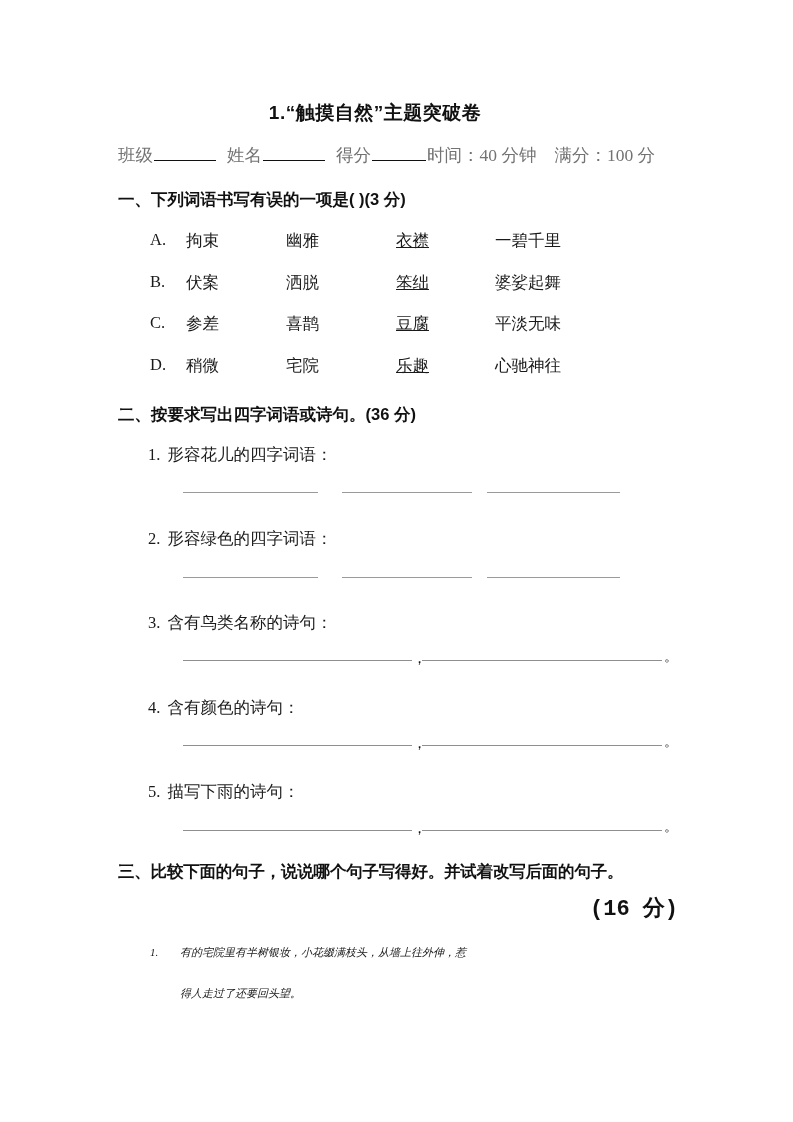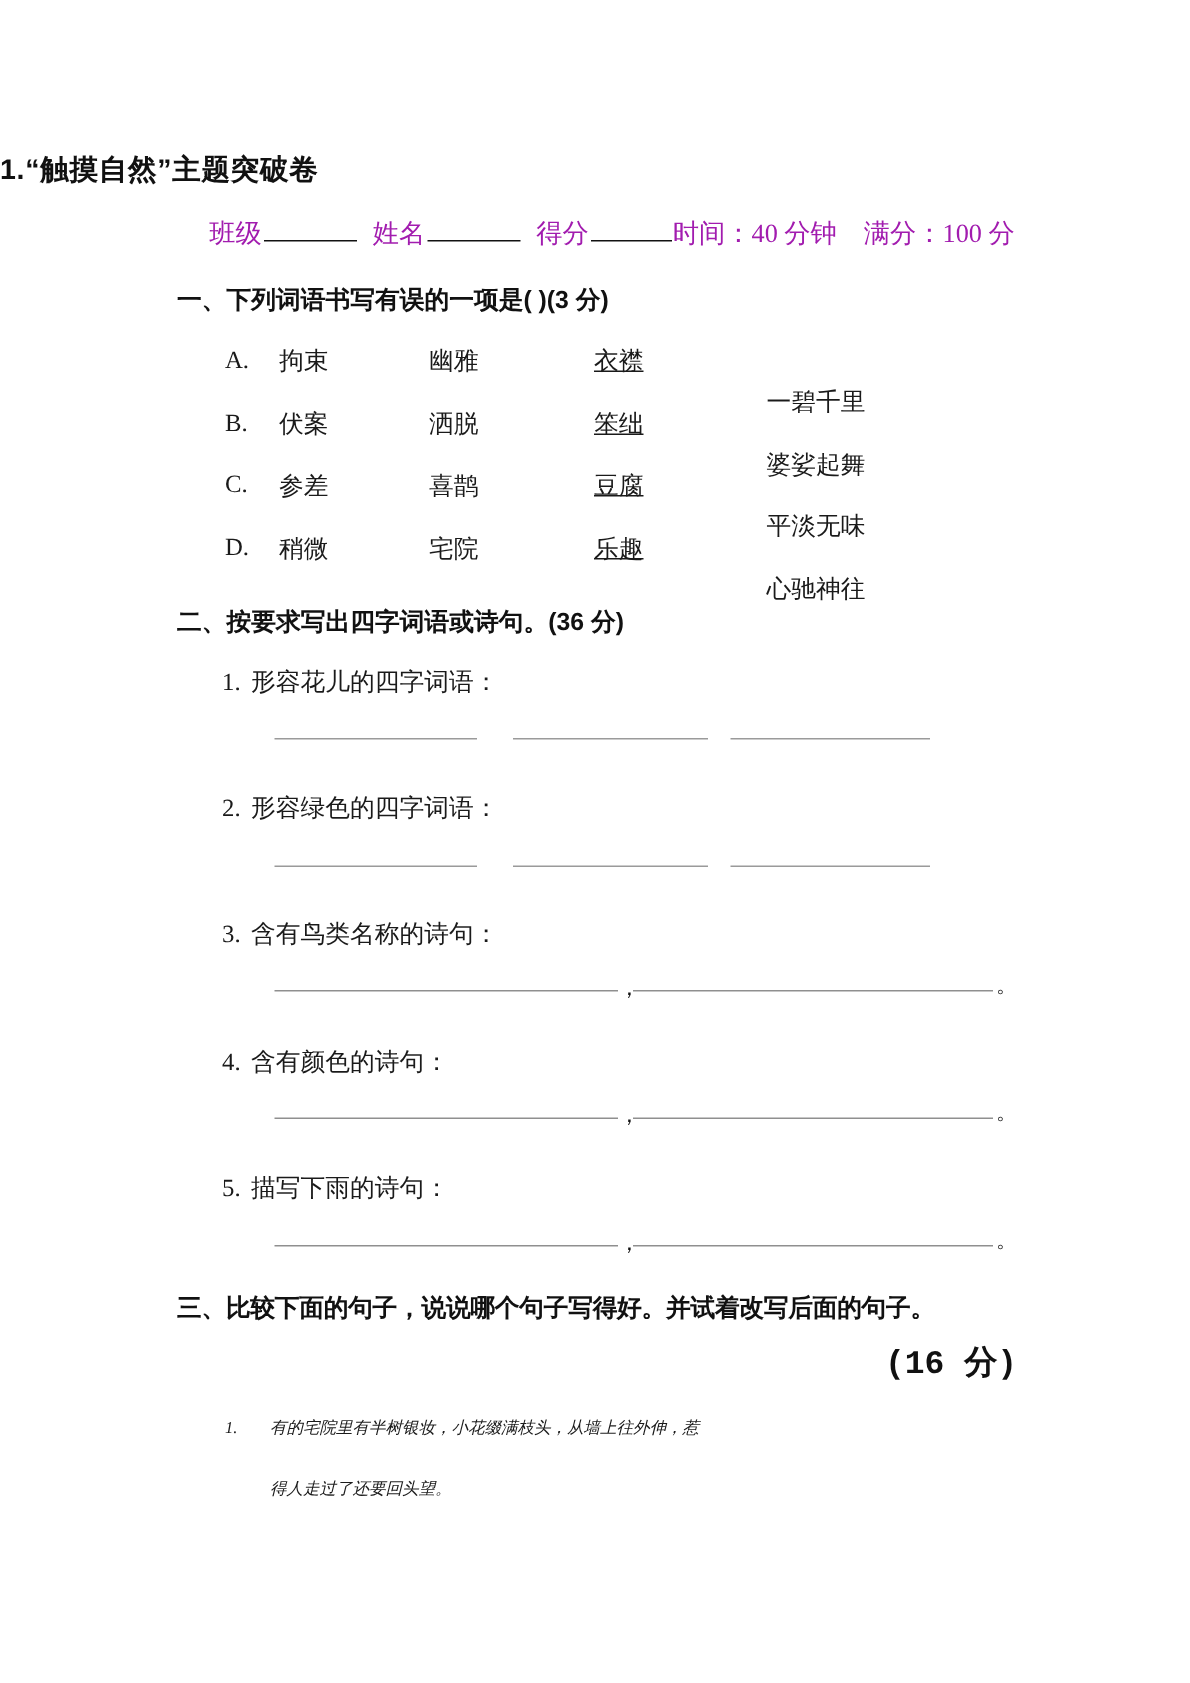--- a/index.html
+++ b/index.html
@@ -23,38 +23,37 @@
     height: 1122px;
     background: #ffffff;
   }
 
   
   .paper-title {
     position: absolute;
     left: 0;
     top: 100px;
     width: 750px;
-    text-align: left;
+    text-align: center;
     font-family: "Liberation Sans", "DejaVu Sans", sans-serif;
     font-weight: bold;
     font-size: 19px;
     letter-spacing: 0.5px;
     color: #111;
   }
 
   
   .info-line {
     position: absolute;
     left: 118px;
     top: 143px;
     width: 580px;
     font-size: 17.5px;
     white-space: nowrap;
-    color: #a21caf;
-    text-align: center;
+    color: #737373;
   }
   .info-line .fill {
     display: inline-block;
     border-bottom: 1.6px solid #111;
     vertical-align: baseline;
     height: 17px;
     margin: 0 1px;
   }
   .fill-w1 { width: 62px; }
   .fill-w2 { width: 62px; }
@@ -103,21 +102,21 @@
     width: 560px;
   }
   .opt-label {
     position: absolute;
     left: 0;
     font-family: "Liberation Serif", "DejaVu Serif", serif;
   }
   .opt-c1 { position: absolute; left: 36px; }
   .opt-c2 { position: absolute; left: 136px; }
   .opt-c3 { position: absolute; left: 246px; text-decoration: underline; }
-  .opt-c4 { position: absolute; left: 361px; margin-top: 27px; }
+  .opt-c4 { position: absolute; left: 345px; }
 
   
   .subq {
     position: absolute;
     left: 148px;
     font-size: 16.5px;
     white-space: nowrap;
     color: #1a1a1a;
   }
   .subq .num { margin-right: 7px; }

